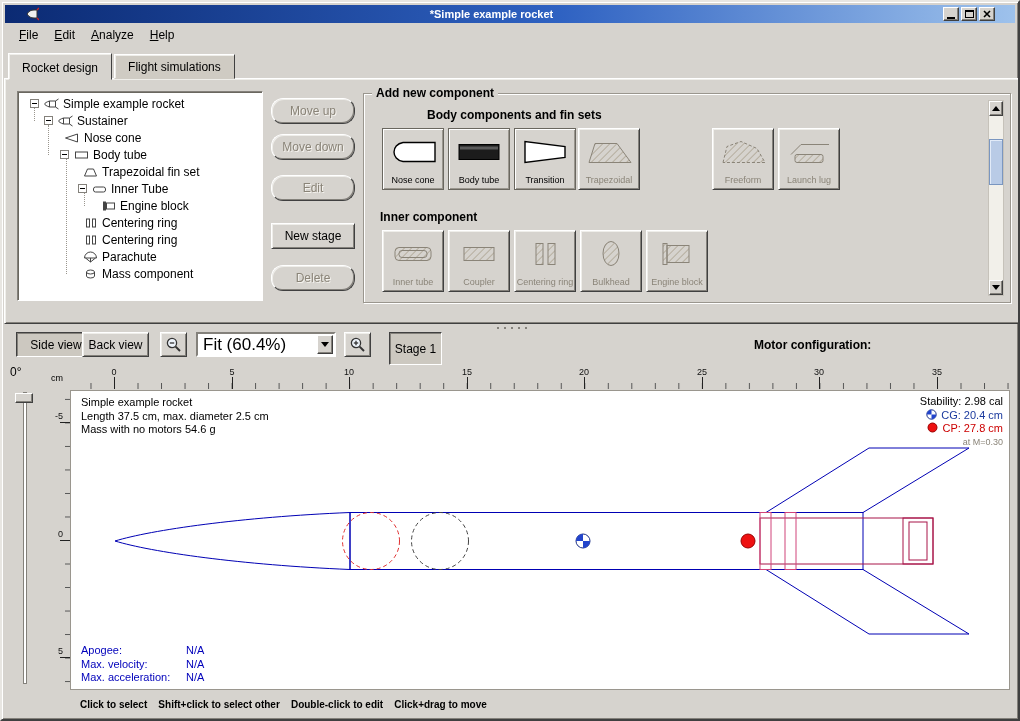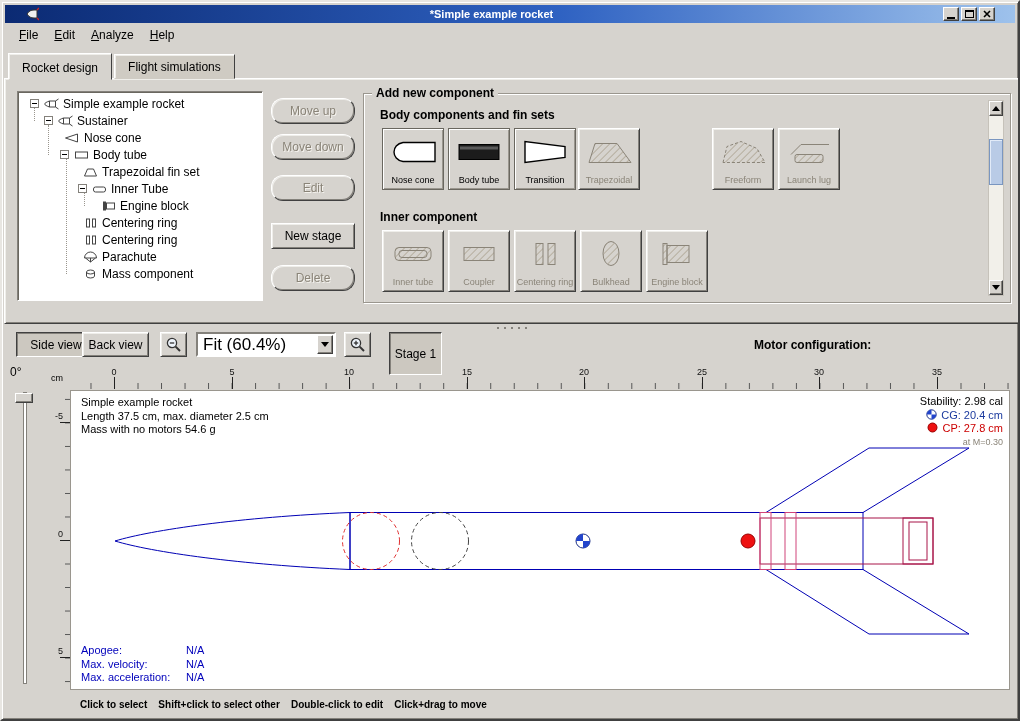--- a/index.html
+++ b/index.html
@@ -285,21 +285,21 @@
 
     <div class="btn disabled" style="left:266px; top:19px;  width:84px; height:26px;">Move up</div>
     <div class="btn disabled" style="left:266px; top:55px;  width:84px; height:26px;">Move down</div>
     <div class="btn disabled" style="left:266px; top:96px;  width:84px; height:26px;">Edit</div>
     <div class="btn" style="left:266px; top:144px; width:84px; height:26px;">New stage</div>
     <div class="btn disabled" style="left:266px; top:186px; width:84px; height:26px;">Delete</div>
 
     <div class="group">
       <span class="legend">Add new component</span>
 
-      <div class="sec-label" style="top:14px;">Body components and fin sets</div>
+      <div class="sec-label" style="top:14px;margin-left:47px;">Body components and fin sets</div>
 
       <div class="comp-btn enabled" style="left:18px; top:34px;">
         <span class="comp-icon">
           <svg width="56" height="32" viewBox="0 0 56 31">
               <path d="M50 6 V25 H18 C6 23 6 8 18 6 Z" fill="#fff" stroke="#000" stroke-width="1.4"></path>
             </svg>
         </span>
         <span class="comp-label">Nose cone</span>
       </div>
       <div class="comp-btn enabled" style="left:84px; top:34px;">
@@ -431,21 +431,21 @@
 
   <div class="btn" style="left:342px; top:330px; width:27px; height:25px;">
     <svg width="17" height="17" viewBox="0 0 17 17">
       <circle cx="7" cy="7" r="4.6" fill="#eef4fb" stroke="#333" stroke-width="1.3"></circle>
       <line x1="10.6" y1="10.6" x2="15" y2="15" stroke="#333" stroke-width="2"></line>
       <line x1="4.8" y1="7" x2="9.2" y2="7" stroke="#333" stroke-width="1.3"></line>
       <line x1="7" y1="4.8" x2="7" y2="9.2" stroke="#333" stroke-width="1.3"></line>
     </svg>
   </div>
 
-  <div class="btn toggled" style="left:387px; top:330px; width:53px; height:43px;">Stage 1</div>
+  <div class="btn toggled" style="left:387px; top:330px; width:53px; height:33px;">Stage 1</div>
 
   <div class="toolbar-label" style="left:752px; top:336px;">Motor configuration:</div>
 
   <div class="rot-label">0°</div>
   <div class="slider-track"></div>
   <div class="slider-thumb"></div>
 
   <div class="corner-cm">cm</div>
 
   <svg class="h-ruler" width="940" height="25">

